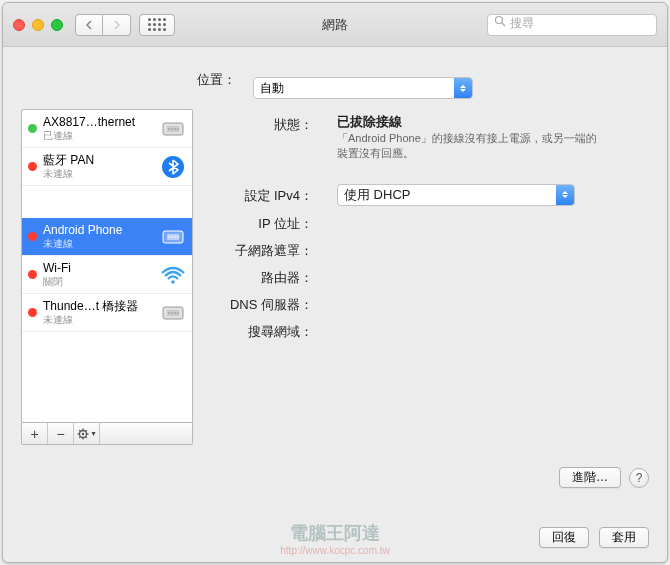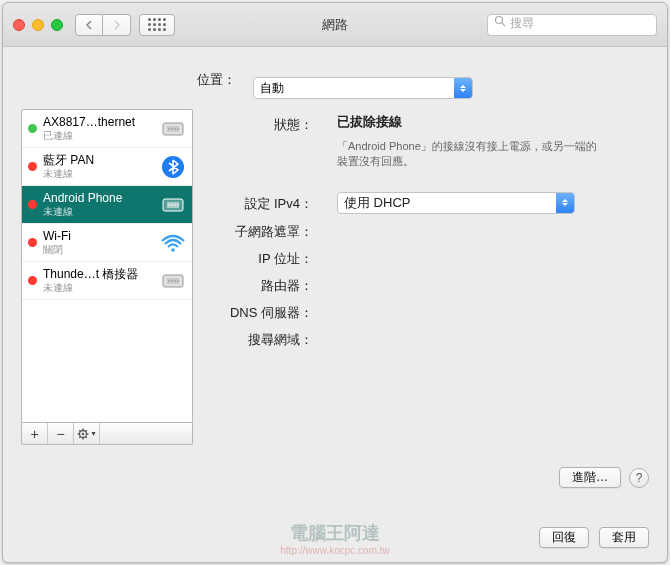--- a/index.html
+++ b/index.html
@@ -34,39 +34,39 @@
 .selcap { position: absolute; right: 0; top: 0; width: 18px; height: 100%; background: linear-gradient(#6cb3fa,#2e82f6); border-radius: 0 3px 3px 0; display: flex; flex-direction: column; align-items: center; justify-content: center; gap: 1px; }
 .selcap::before,.selcap::after { content:""; width:0; height:0; border-left:3px solid transparent; border-right:3px solid transparent; }
 .selcap::before { border-bottom:3px solid #fff; }
 .selcap::after { border-top:3px solid #fff; }
 
 .mainrow { display: flex; padding: 0 18px; gap: 14px; }
 
 .sidecol { width: 172px; }
 .sidelist { height: 314px; background: #fff; border: 1px solid #b8b8b8; border-radius: 2px 2px 0 0; overflow: hidden; }
 .sitem { height: 38px; display: flex; align-items: center; padding: 0 6px; border-bottom: 0.5px solid #eee; position: relative; }
-.sitem.sel { background: #0f766e; color: #fff; }
+.sitem.sel { background: #3b82f6; color: #fff; margin-top: 32px; }
 .sdot { width: 9px; height: 9px; border-radius: 50%; margin-right: 6px; flex-shrink: 0; }
 .sdot.g { background: #3fc853; }
 .sdot.r { background: #ff3b30; }
 .stext { flex: 1; display: flex; flex-direction: column; line-height: 1.15; overflow: hidden; }
 .sname { font-size: 12px; white-space: nowrap; overflow: hidden; text-overflow: ellipsis; }
 .sstat { font-size: 10px; opacity: 0.8; }
 .sitem:not(.sel) .sstat { color: #777; }
 .sicon { width: 26px; height: 26px; display: flex; align-items: center; justify-content: center; flex-shrink: 0; margin-left: 4px; }
 
 .sidefoot { height: 22px; background: linear-gradient(#fdfdfd,#eaeaea); border: 1px solid #b8b8b8; border-top: none; border-radius: 0 0 2px 2px; display: flex; align-items: center; }
 .fbtn { width: 26px; height: 100%; border-right: 1px solid #c8c8c8; display: flex; align-items: center; justify-content: center; font-size: 14px; color: #444; }
 .fbtn.gear::after { content: "▾"; font-size: 8px; margin-left: 2px; }
 
 .detcol { flex: 1; padding-top: 4px; }
 .drow { display: flex; margin-bottom: 6px; align-items: flex-start; }
 .dlab { width: 130px; text-align: right; font-size: 13px; color: #222; padding-right: 24px; padding-top: 3px; }
 .dval { flex: 1; font-size: 13px; color: #222; }
-.ddesc { font-size: 11px; color: #666; margin-top: 8px; line-height: 1.4; max-width: 260px; }
+.ddesc { font-size: 11px; color: #666; margin-top: 0; line-height: 1.4; max-width: 260px; }
 
 .dselect { width: 238px; height: 22px; background: #fff; border: 1px solid #c4c4c4; border-radius: 4px; display: flex; align-items: center; padding: 0 6px; font-size: 13px; position: relative; }
 
 .advrow { display: flex; justify-content: flex-end; align-items: center; gap: 8px; padding: 0 18px; margin-top: 22px; }
 .macbtn { height: 21px; padding: 0 12px; background: linear-gradient(#fdfdfd,#f0f0f0); border: 1px solid #b0b0b0; border-radius: 4px; font-size: 12px; display: flex; align-items: center; box-shadow: 0 1px 0 rgba(0,0,0,0.05); }
 .helpbtn { width: 20px; height: 20px; border-radius: 50%; background: linear-gradient(#fdfdfd,#eaeaea); border: 1px solid #b0b0b0; display: flex; align-items: center; justify-content: center; font-size: 12px; color: #555; }
 
 .footrow { display: flex; justify-content: flex-end; gap: 10px; padding: 0 18px; position: absolute; bottom: 14px; right: 0; margin-top: 40px; }
 
 .watermark { position: absolute; bottom: 6px; left: 50%; transform: translateX(-50%); text-align: center; opacity: 0.25; pointer-events: none; }
@@ -256,25 +256,25 @@
         <div class="dlab">設定 IPv4：</div>
         <div class="dval">
           <div class="dselect">
             <span>使用 DHCP</span>
             <div class="selcap"></div>
           </div>
         </div>
       </div>
 
       <div class="drow">
+        <div class="dlab">IP 位址：</div>
+        <div class="dval"></div>
+      </div>
+      <div class="drow">
         <div class="dlab">子網路遮罩：</div>
-        <div class="dval"></div>
-      </div>
-      <div class="drow">
-        <div class="dlab">IP 位址：</div>
         <div class="dval"></div>
       </div>
       <div class="drow">
         <div class="dlab">路由器：</div>
         <div class="dval"></div>
       </div>
       <div class="drow">
         <div class="dlab">DNS 伺服器：</div>
         <div class="dval"></div>
       </div>

